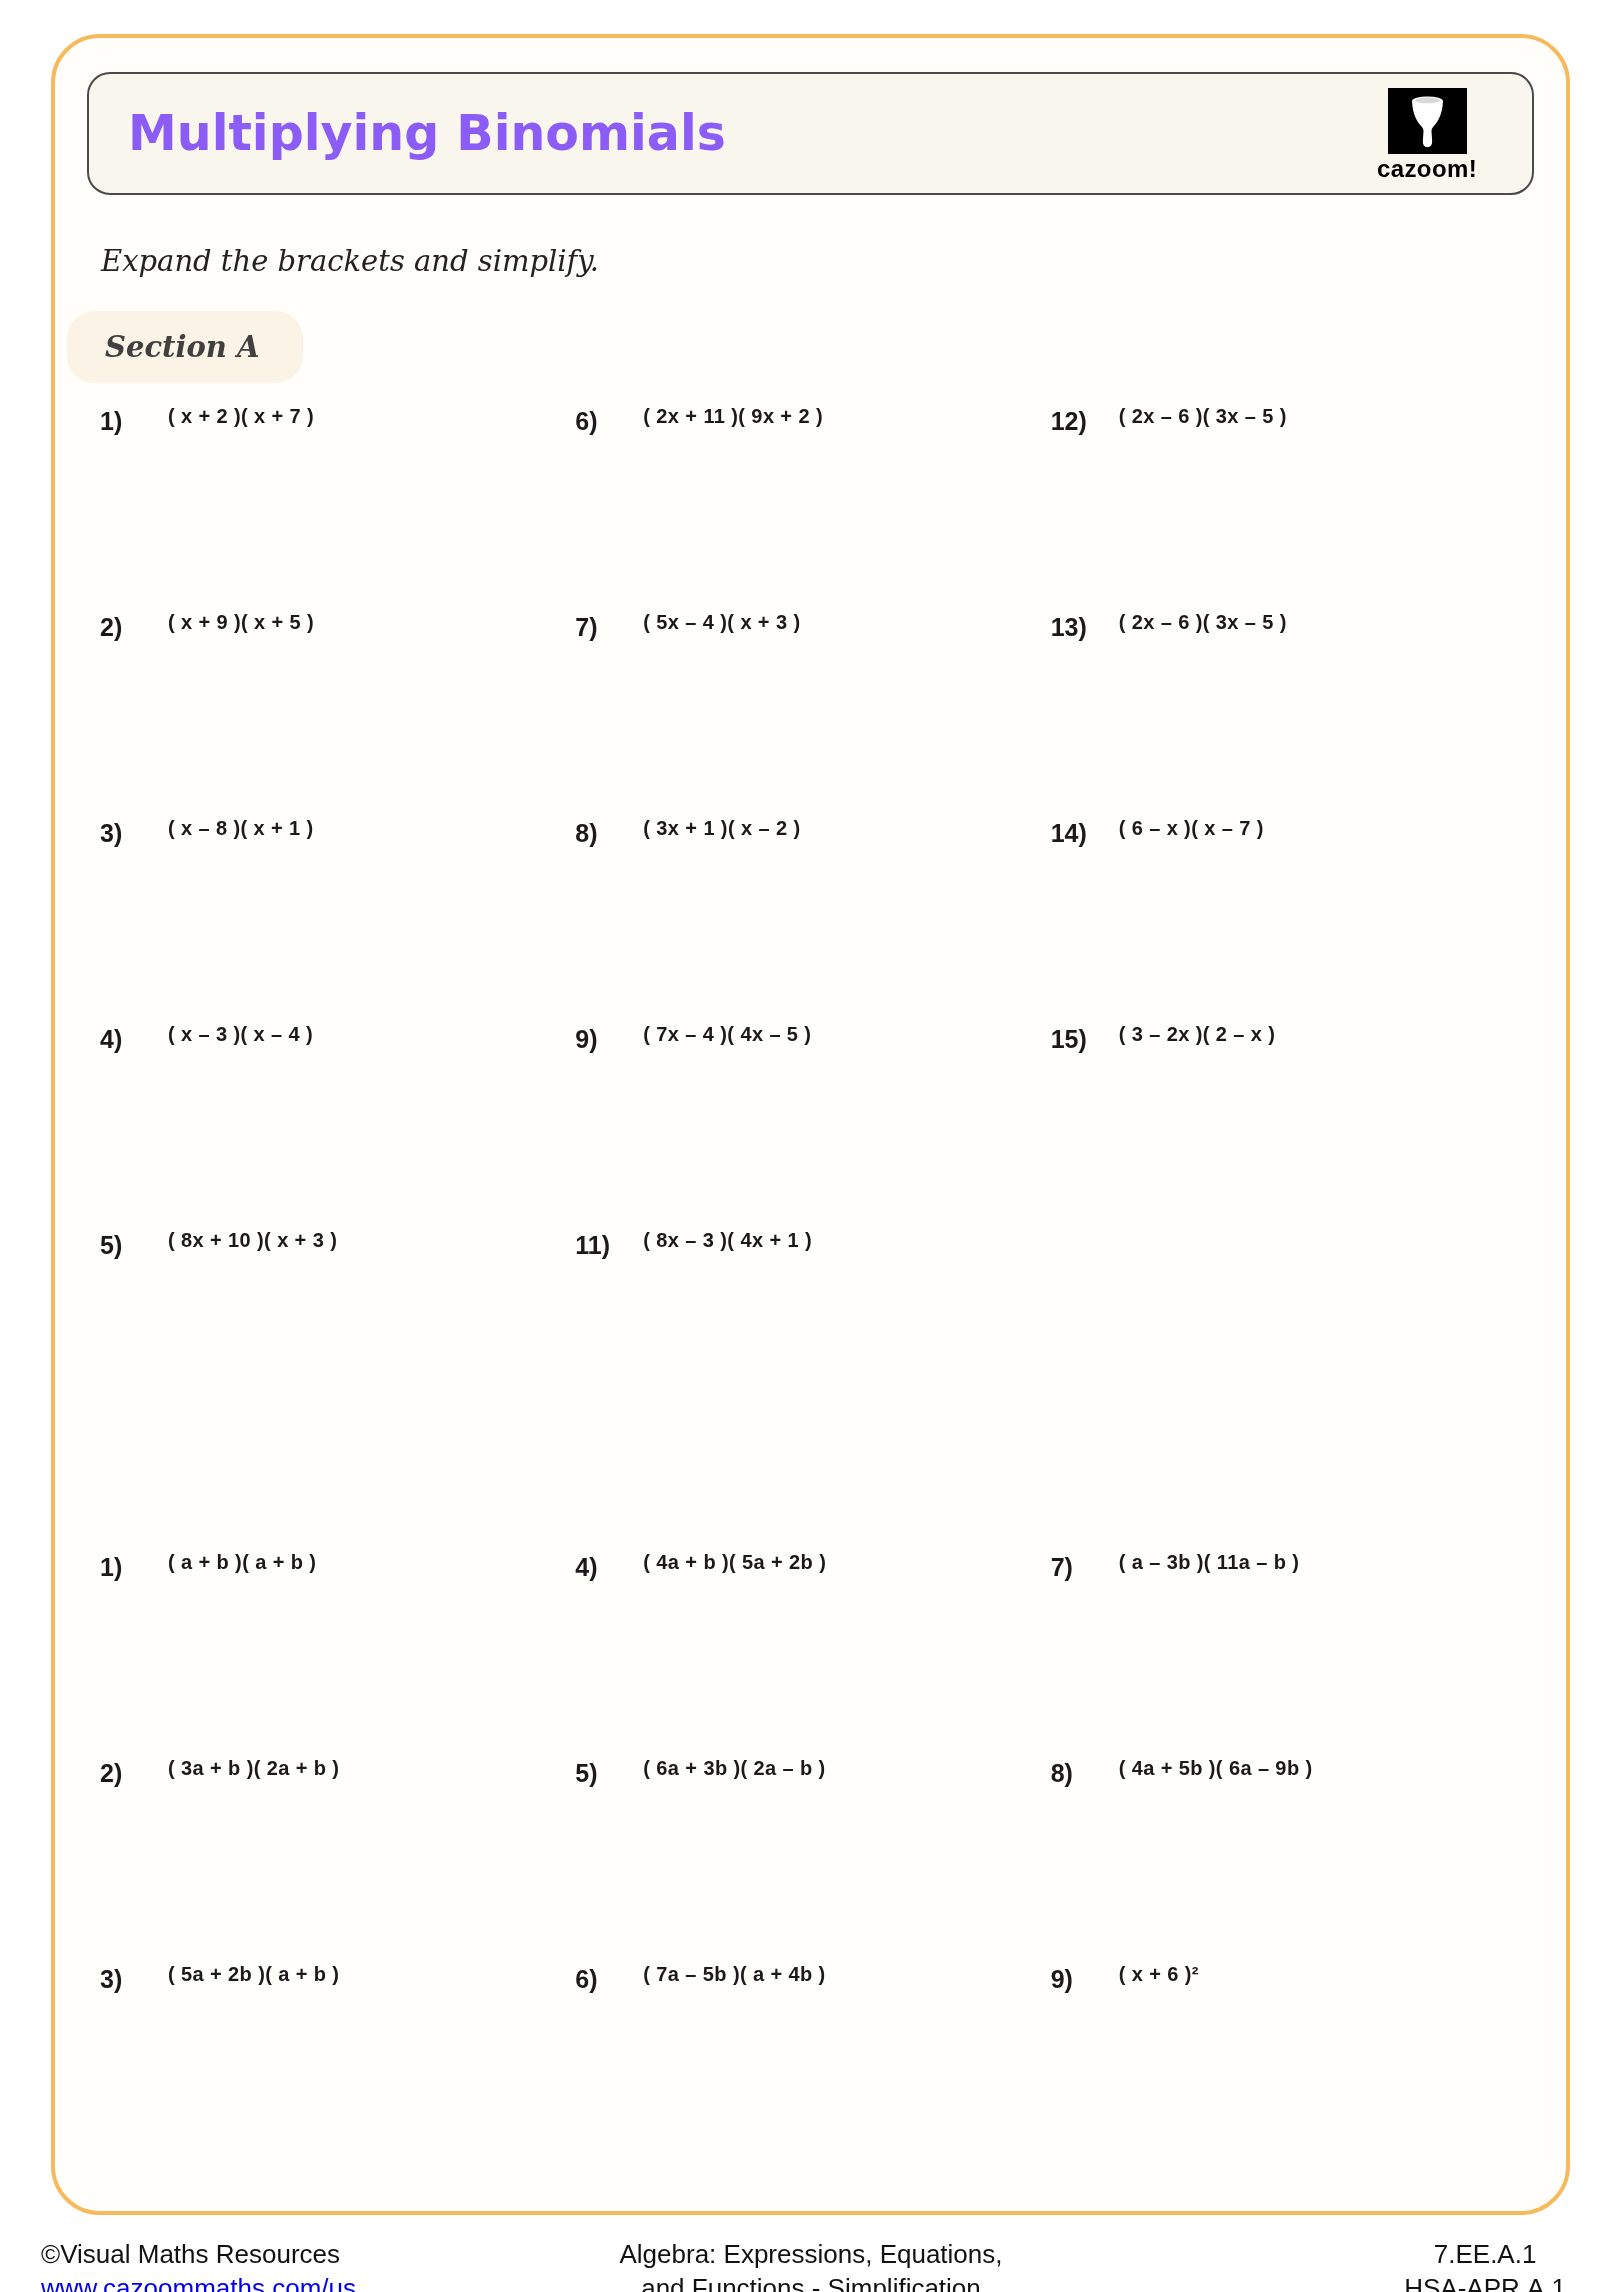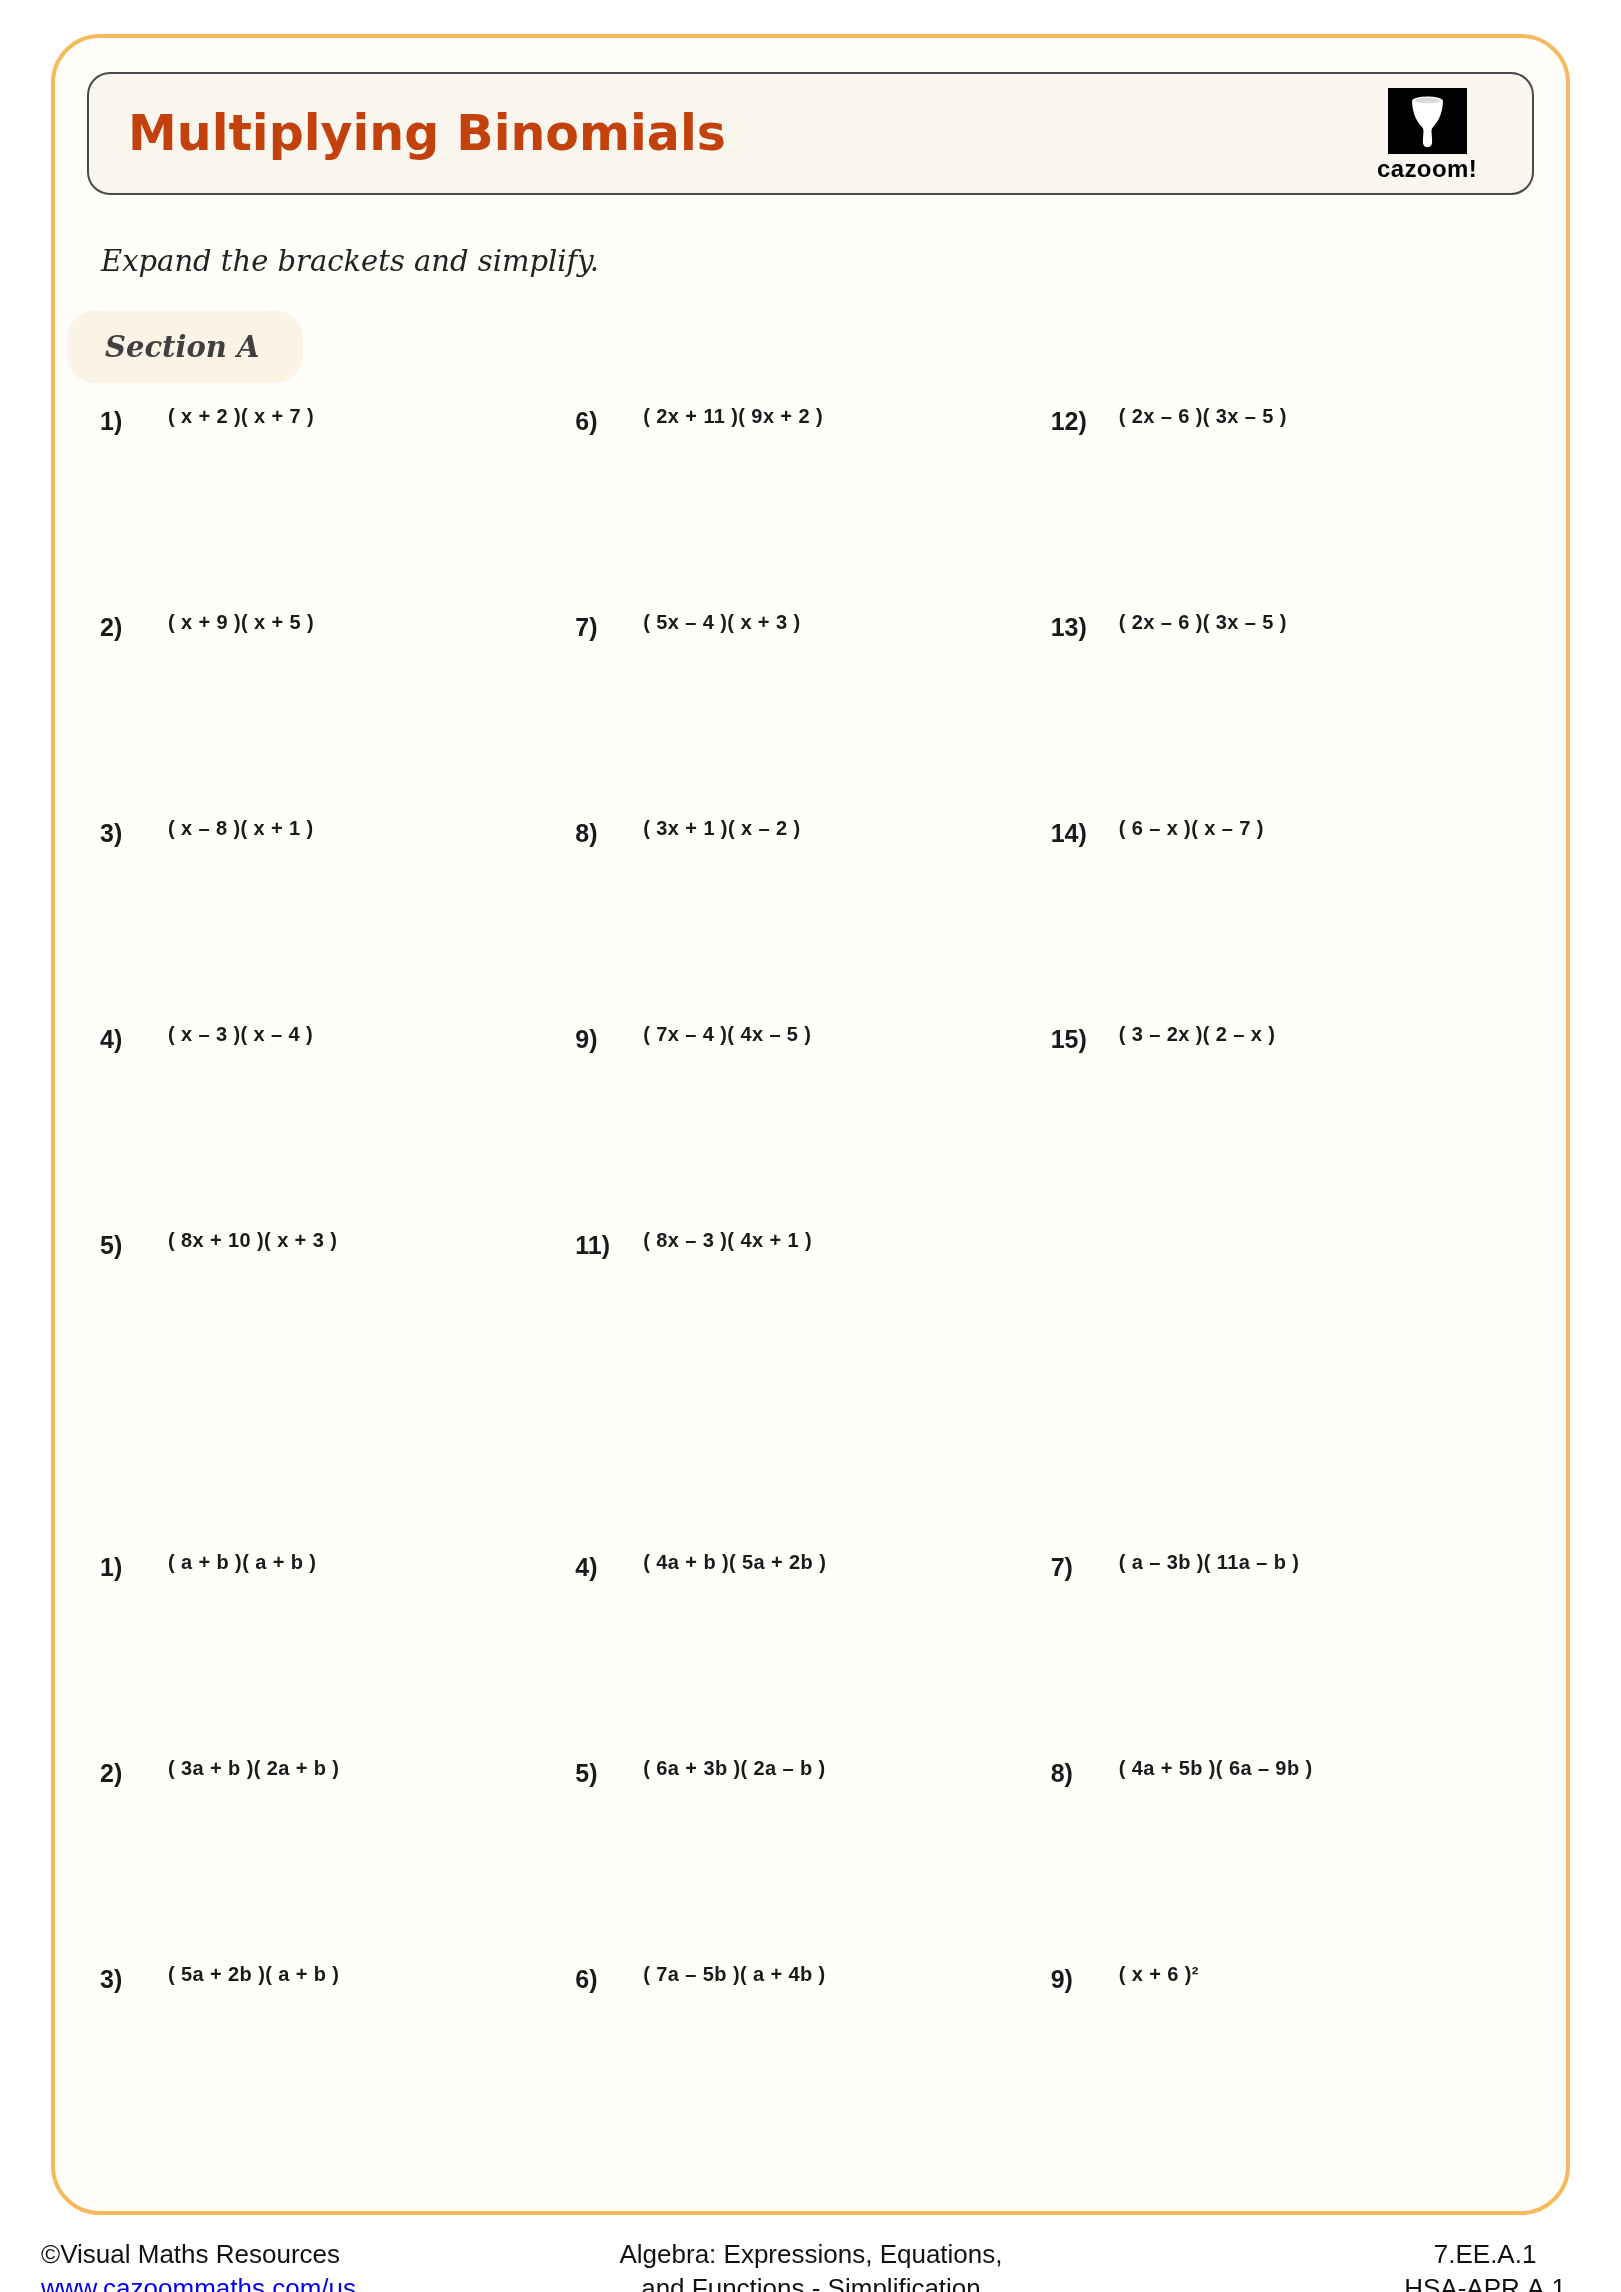--- a/index.html
+++ b/index.html
@@ -9,21 +9,21 @@
 
   
   .frame { position:absolute; left:51px; top:34px; width:1519px; height:2181px;
            border:4.5px solid #F6BA5C; border-radius:49px; background:#FFFEFA; }
 
   
   .title-box { position:absolute; left:87px; top:72px; width:1447px; height:123px;
                background:#F9F6EE; border:2.7px solid #4A4A4A; border-radius:23px;
                display:flex; align-items:center; }
   .title-text { font-family:"DejaVu Sans", sans-serif; font-weight:bold; font-size:49px;
-                color:#c2410c; padding-left:39px; letter-spacing:0px; }
+                color:#8b5cf6; padding-left:39px; letter-spacing:0px; }
   .logo { position:absolute; right:47px; top:14.3px; width:116px; text-align:center; }
   .logo-square { width:79px; height:66px; background:#000; margin:0 auto;
                  display:flex; align-items:center; justify-content:center; }
   .logo-square svg { width:57px; height:57px; }
   .logo-word { font-family:Liberation Sans, sans-serif; font-weight:bold; font-size:24px;
                color:#000; margin-top:0.9px; letter-spacing:0.4px; }
 
   .instruction { position:absolute; left:101px; top:244px;
                  font-family:"DejaVu Serif", serif; font-style:italic;
                  font-size:29px; color:#222; }

